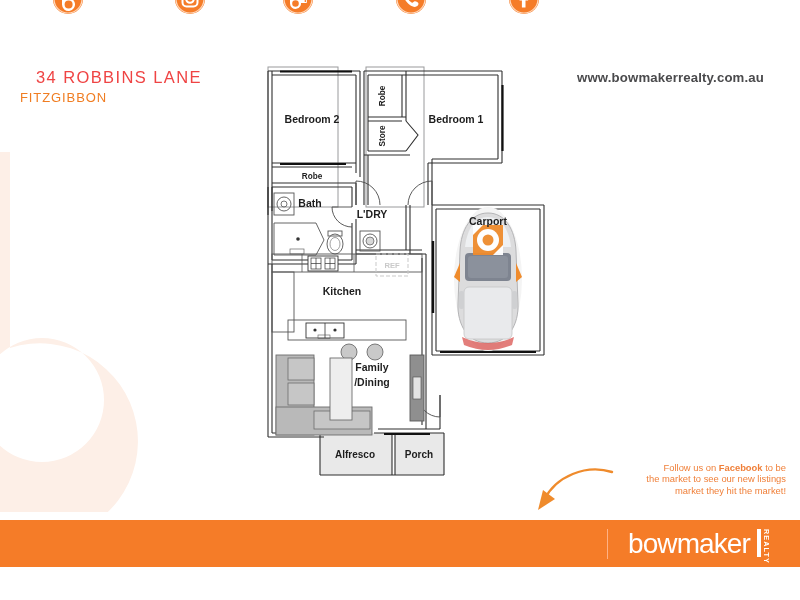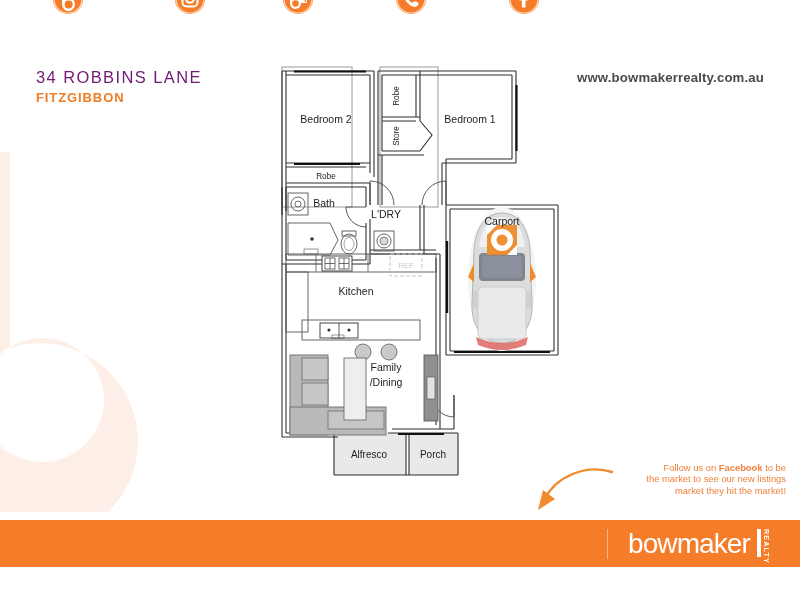--- a/index.html
+++ b/index.html
@@ -11,33 +11,33 @@
   }
   #page { position:relative; width:800px; height:600px; background:#fff; }
 
   
   .wm { position:absolute; left:-58px; top:152px; width:300px; height:360px; z-index:0; }
   .wm svg { display:block; }
 
   
   .hdr-addr {
     position:absolute; left:36px; top:68px;
-    font-size:16.5px; letter-spacing:1.4px; color:#701a75; font-weight:400;
+    font-size:16.5px; letter-spacing:1.4px; color:#ef4444; font-weight:400;
   }
   .hdr-suburb {
-    position:absolute; left:36px; top:90px;
-    font-size:13px; letter-spacing:0.9px; color:#f07d22; font-weight:bold;
+    position:absolute; left:20px; top:90px;
+    font-size:13px; letter-spacing:0.9px; color:#f07d22; font-weight:normal;
   }
   .hdr-site {
     position:absolute; right:36px; top:70px;
     font-size:13.2px; letter-spacing:0.15px; color:#4a4a4c; font-weight:bold;text-align:center;
   }
 
   
-  #plan { position:absolute; left:268px; top:55px; z-index:2; }
+  #plan { position:absolute; left:254px; top:55px; z-index:2;font-weight:bold; }
 
   
   .promo {
     position:absolute; left:616px; top:462px; width:170px;
     font-size:9.4px; line-height:11.4px; color:#f0803a; text-align:right;
   }
   .promo b { font-weight:bold; }
   .promo-arrow { position:absolute; left:534px; top:466px; z-index:3; }
 
   

